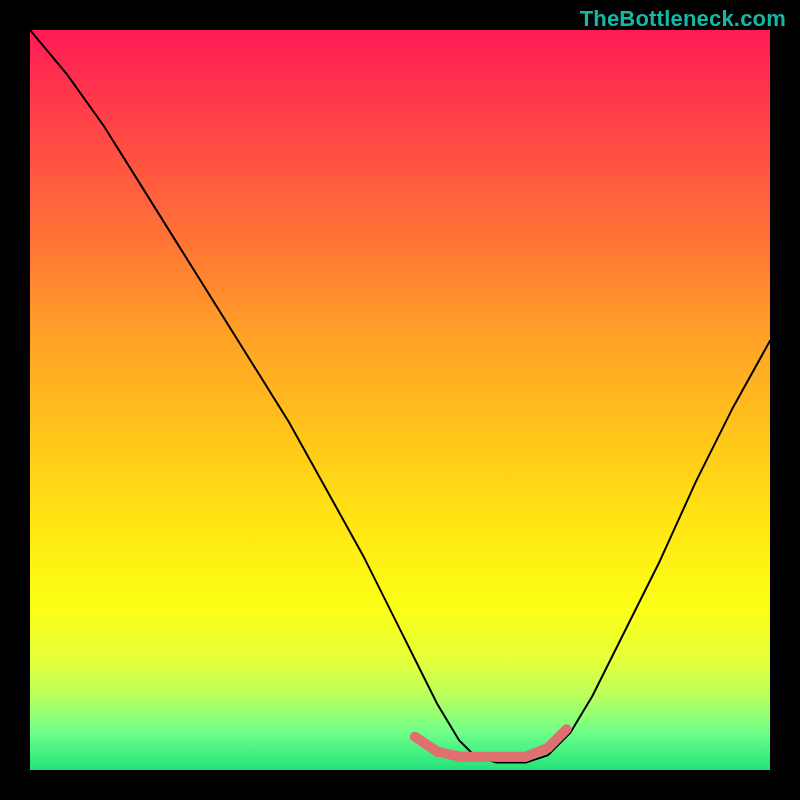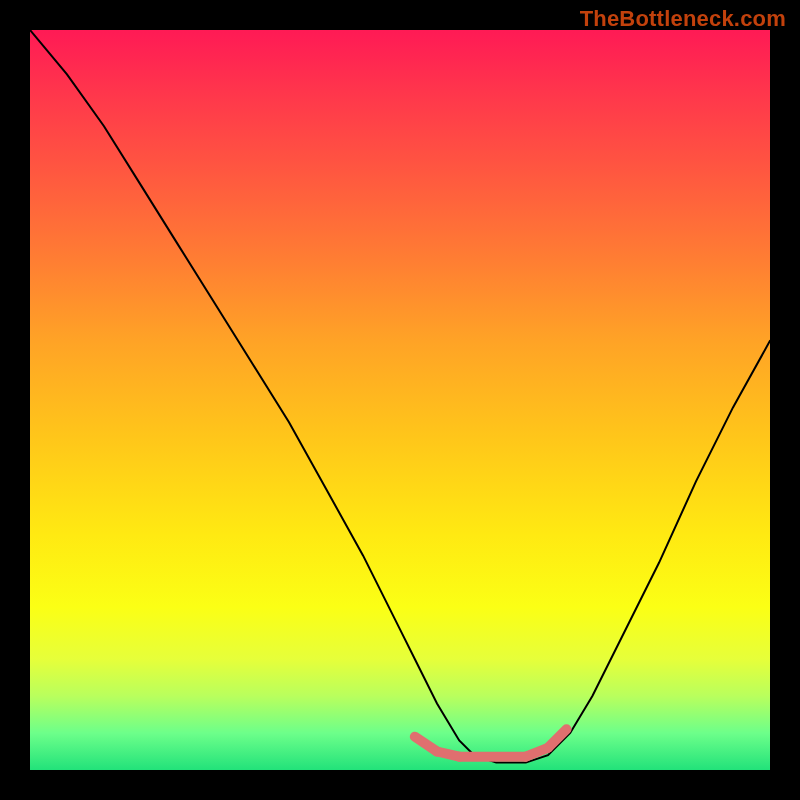--- a/index.html
+++ b/index.html
@@ -10,21 +10,21 @@
     height: 800px;
     background: #000;
   }
   .watermark {
     position: absolute;
     top: 6px;
     right: 14px;
     font-family: Arial, Helvetica, sans-serif;
     font-size: 22px;
     font-weight: 600;
-    color: #c2410c;
+    color: #14b8a6;
     letter-spacing: 0.2px;
     z-index: 10;
   }
   .plot-frame {
     position: absolute;
     left: 30px;
     top: 30px;
     width: 740px;
     height: 740px;
     overflow: hidden;

